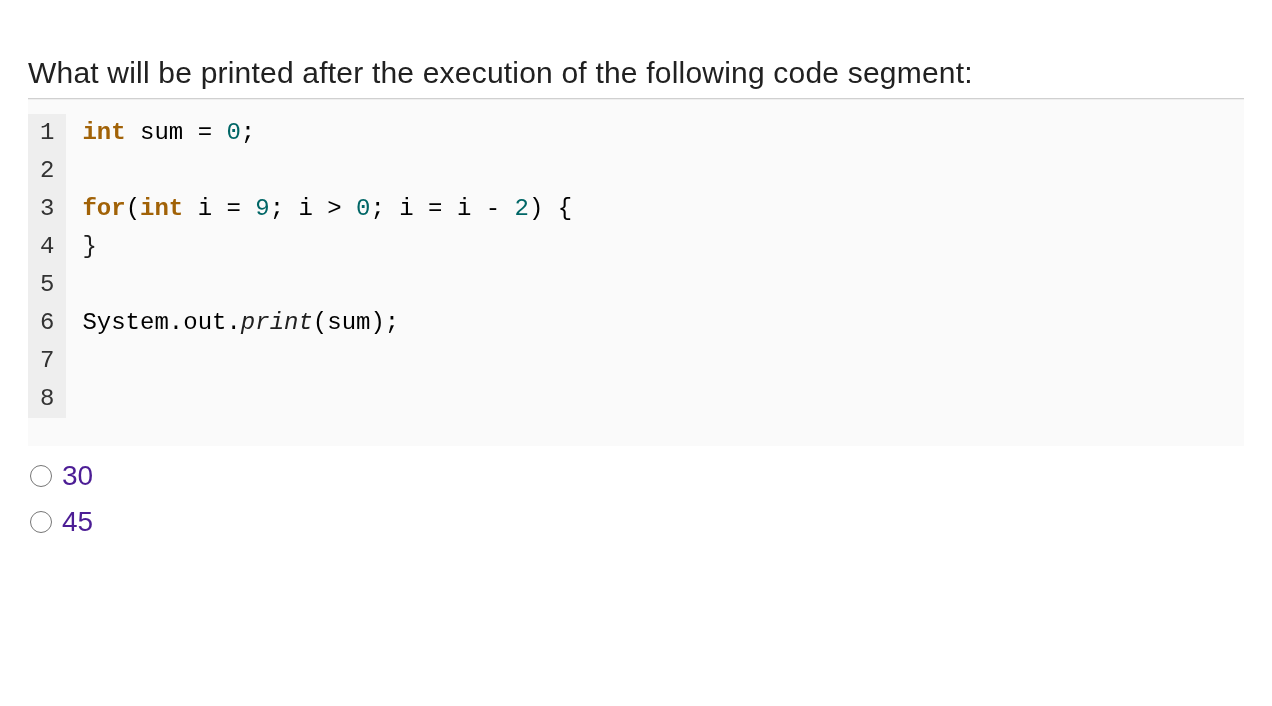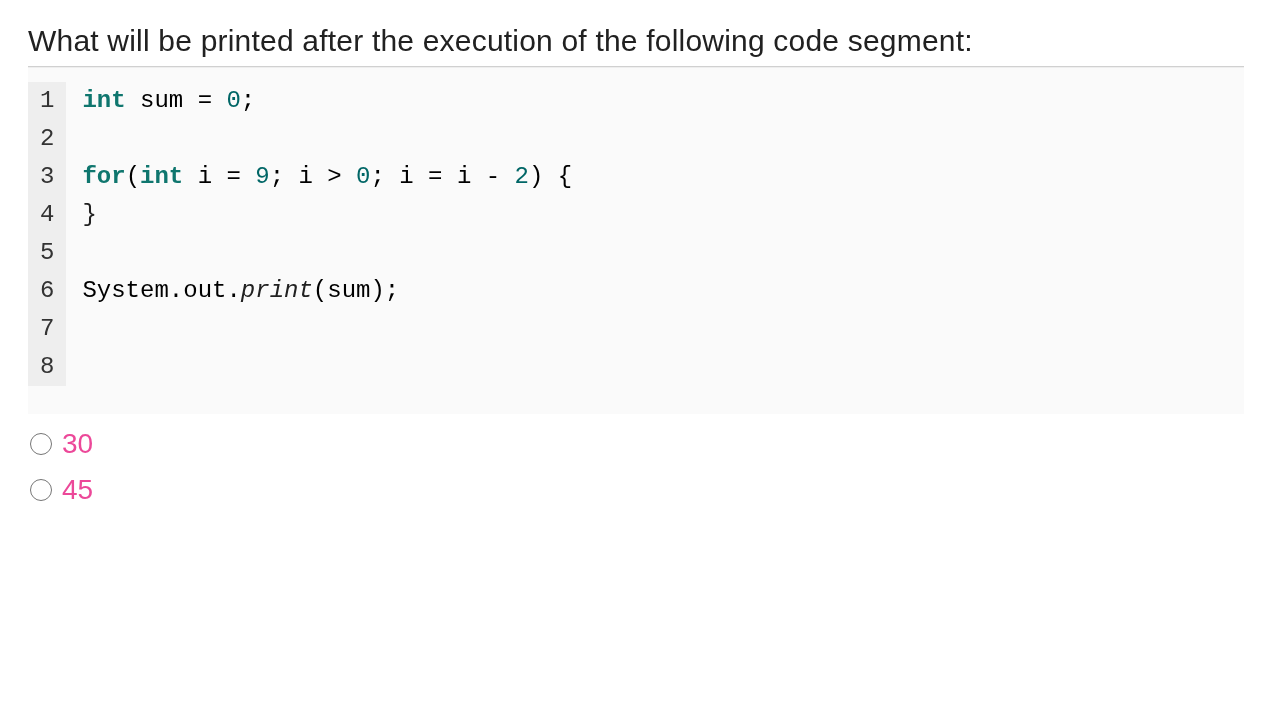--- a/index.html
+++ b/index.html
@@ -12,20 +12,21 @@
       background: #ffffff;
       padding: 24px 28px;
       color: #212121;
     }
     .question-text {
       font-size: 30px;
       font-weight: 400;
       color: #212121;
       margin-bottom: 8px;
       letter-spacing: 0.2px;
+      margin-top: 32px;
     }
     .divider {
       border: none;
       border-top: 1px solid #d0d0d0;
       margin-bottom: 0;
     }
     .code-block {
       display: flex;
       background: #fafafa;
       padding: 14px 0 28px 0;
@@ -47,21 +48,21 @@
       padding: 0 16px;
       flex: 1;
     }
     .code-line {
       font-family: "Consolas", "Monaco", "Courier New", monospace;
       font-size: 24px;
       line-height: 38px;
       white-space: pre;
       color: #212121;
     }
-    .kw { color: #0f766e; font-weight: bold; }
+    .kw { color: #a16207; font-weight: bold; }
     .num { color: #006666; }
     .txt { color: #000000; }
     .fn { color: #212121; font-style: italic; }
     .options {
       margin-top: 14px;
       padding-left: 2px;
     }
     .option-row {
       display: flex;
       align-items: center;
@@ -70,21 +71,21 @@
     }
     .option-row input[type="radio"] {
       width: 22px;
       height: 22px;
       accent-color: #333;
       border: 2px solid #555;
       cursor: pointer;
     }
     .option-label {
       font-size: 28px;
-      color: #ec4899;
+      color: #4c1d95;
       cursor: pointer;
     }
   </style>
 </head>
 <body>
 
 <div>
   <div class="question-text">What will be printed after the execution of the following code segment:</div>
   <hr class="divider">
 

